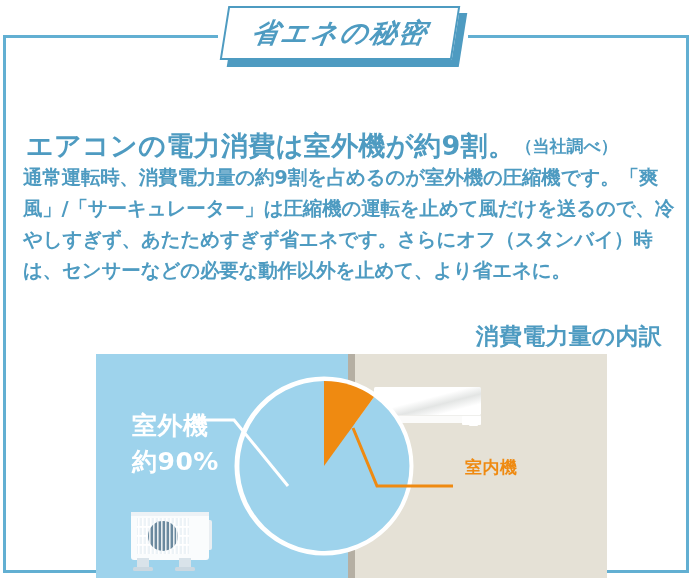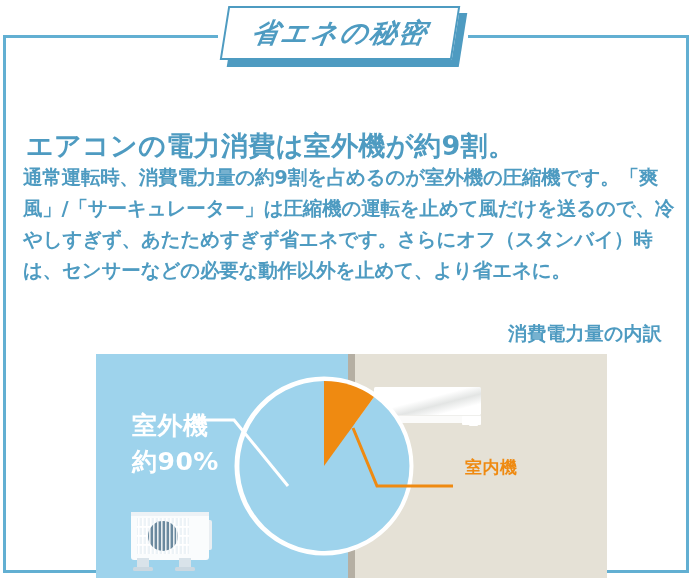--- a/index.html
+++ b/index.html
@@ -120,21 +120,21 @@
   }
   .body-copy p { margin: 0; }
 
   
   .chart-caption {
     position: absolute;
     right: 24px;
     top: 283px;
     color: #4E9BC1;
     font-weight: 700;
-    font-size: 19px;
+    font-size: 23px;
     letter-spacing: 0.2px;
     text-align: center;
   }
 
   
   .panel {
     position: absolute;
     left: 90px;
     top: 316px;
     width: 432px;
@@ -216,20 +216,21 @@
 </style>
 </head>
 <body>
 
 <div class="border-gap"></div>
 
 <div class="card">
 
   <div class="headline">
     <span>エアコンの電力消費は室外機が約9割。</span>
+      <span class="note">（当社調べ）</span>
   </div>
 
   <div class="body-copy">
     <p>通常運転時、消費電力量の約9割を占めるのが室外機の圧縮機です。「爽風」/「サーキュレーター」は圧縮機の運転を止めて風だけを送るので、冷やしすぎず、あたためすぎず省エネです。さらにオフ（スタンバイ）時は、センサーなどの必要な動作以外を止めて、より省エネに。</p>
   </div>
 
   <div class="chart-caption">消費電力量の内訳</div>
 
   <div class="panel">
     <div class="panel-left"></div>

